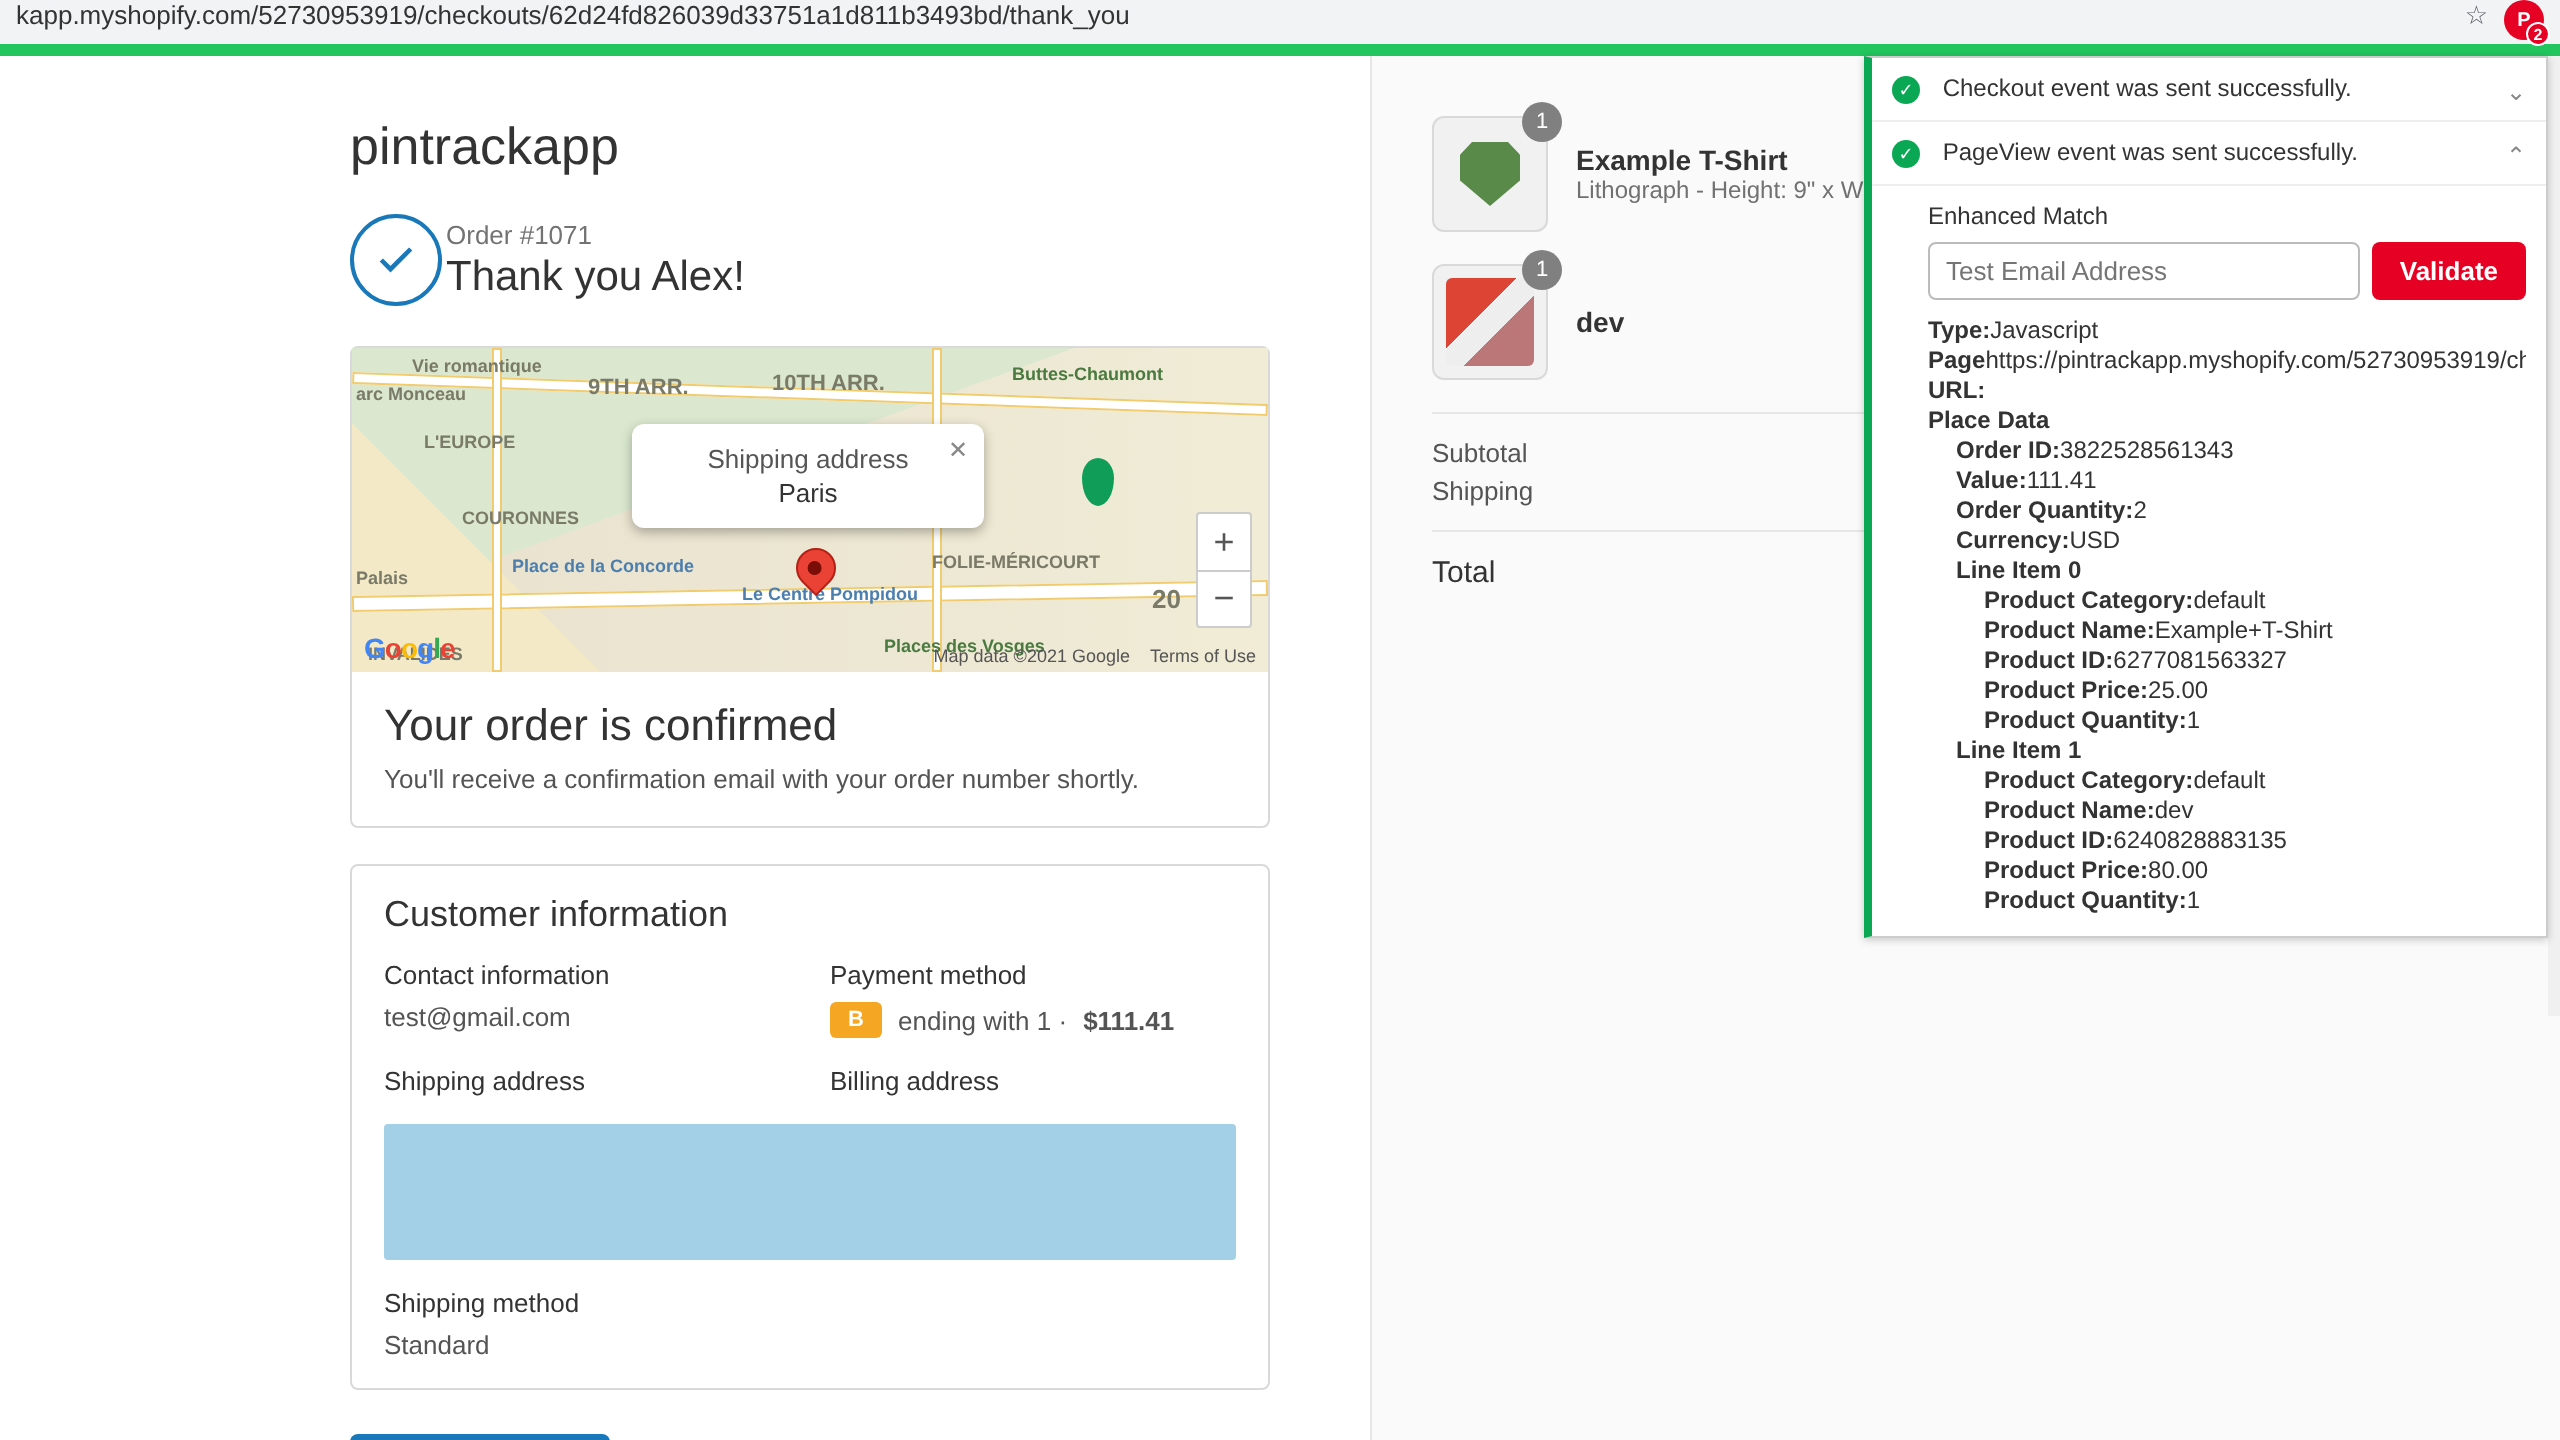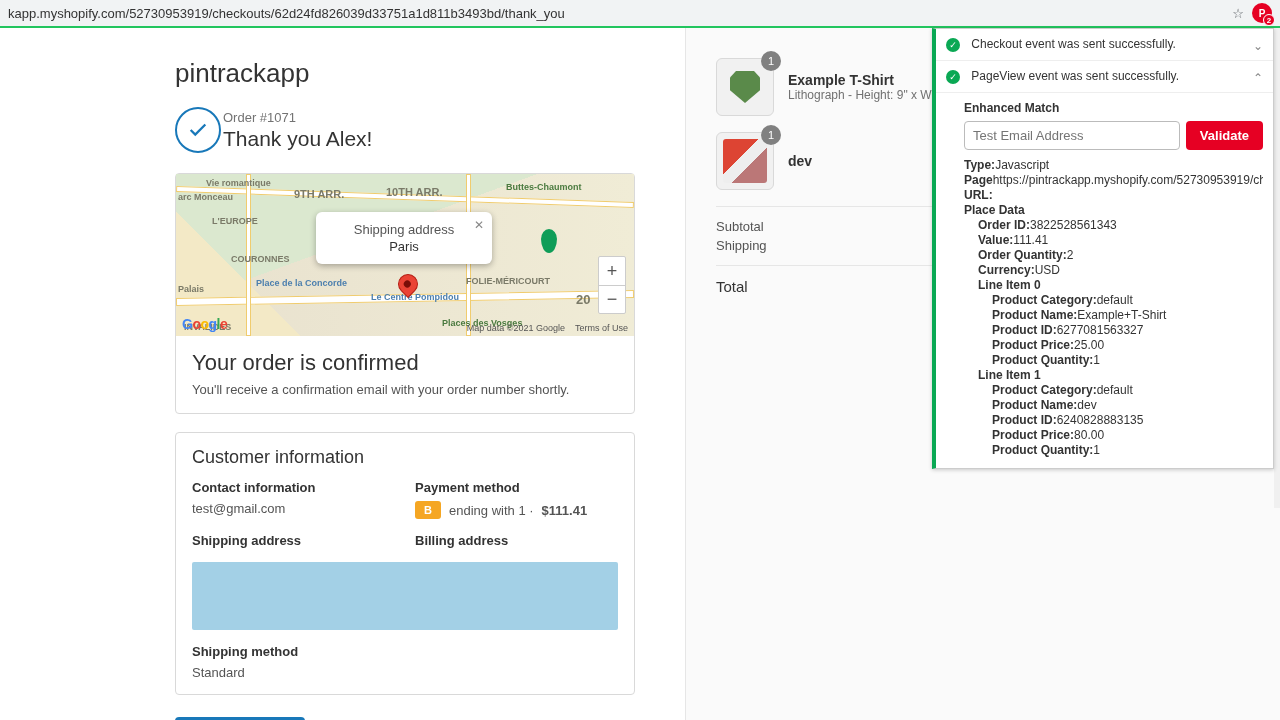--- a/index.html
+++ b/index.html
@@ -1,17 +1,17 @@
 <!DOCTYPE html>
 <html><head>
 <meta charset="utf-8">
 <style>
   *{box-sizing:border-box;margin:0;padding:0;font-family:-apple-system,BlinkMacSystemFont,"Segoe UI",Helvetica,Arial,sans-serif}
   body{background:#fff;color:#333;font-size:14px;width:1280px;height:720px;overflow:hidden;position:relative}
-  .addr{height:28px;background:#f1f3f4;display:flex;align-items:center;padding:0 8px;border-bottom:2px solid #22c55e;font-size:13px;color:#333}
+  .addr{height:28px;background:#f1f3f4;display:flex;align-items:flex-start;padding:0 8px;border-bottom:6px solid #22c55e;font-size:13px;color:#333}
   .addr .url{flex:1;white-space:nowrap;overflow:hidden}
   .addr .star{margin:0 8px;color:#5f6368}
   .addr .ext{width:20px;height:20px;border-radius:50%;background:#e60023;color:#fff;font-size:10px;font-weight:700;display:flex;align-items:center;justify-content:center;position:relative}
   .addr .ext .b{position:absolute;bottom:-3px;right:-3px;background:#e60023;color:#fff;width:12px;height:12px;border-radius:50%;font-size:8px;display:flex;align-items:center;justify-content:center;border:1px solid #fff}
   .page{display:flex;height:692px}
   .left{flex:1;padding:30px 50px 0 175px;overflow:hidden}
   .right{width:595px;border-left:1px solid #e6e6e6;background:#fafafa;padding:30px 30px 0 30px}
   .brand{font-size:26px;font-weight:400;margin-bottom:18px;color:#333}
   .hdr{display:flex;align-items:center;gap:2px;margin-bottom:20px}
   .chk{width:46px;height:46px;border:2px solid #1878b9;border-radius:50%;display:flex;align-items:center;justify-content:center;color:#1878b9}
@@ -38,21 +38,21 @@
   .glogo{position:absolute;left:6px;bottom:4px;font-family:Arial;font-size:14px;font-weight:700;letter-spacing:-.5px}
   .glogo span:nth-child(1){color:#4285F4}.glogo span:nth-child(2){color:#EA4335}.glogo span:nth-child(3){color:#FBBC05}.glogo span:nth-child(4){color:#4285F4}.glogo span:nth-child(5){color:#34A853}.glogo span:nth-child(6){color:#EA4335}
   .mapfoot{position:absolute;right:6px;bottom:3px;font-size:9px;color:#555;display:flex;gap:10px}
   .conf{padding:14px 16px 16px}
   .conf .h{font-size:22px;margin-bottom:6px}
   .conf .s{font-size:13px;color:#545454}
   .ci{padding:14px 16px}
   .ci h3{font-size:18px;font-weight:400;margin-bottom:12px;color:#333}
   .row2{display:flex;gap:20px}
   .col{flex:1}
-  .lbl{font-weight:700;font-size:13px;margin-bottom:6px;color:#333}
+  .lbl{font-weight:400;font-size:13px;margin-bottom:6px;color:#333}
   .val{font-size:13px;color:#545454}
   .pay{display:flex;align-items:center;gap:8px;font-size:13px;color:#545454}
   .badge{width:26px;height:18px;background:#f5a623;color:#fff;font-weight:700;font-size:11px;display:flex;align-items:center;justify-content:center;border-radius:3px}
   .addrbox{background:#a3d0e6;height:68px;margin:8px 0 14px;border-radius:2px}
   .btn{background:#1878b9;color:#fff;border:none;border-radius:4px;padding:14px 22px;font-size:14px;cursor:pointer;margin-top:4px;width:130px;height:16px}
   
   .item{display:flex;align-items:center;gap:14px;margin-bottom:16px}
   .thumb{position:relative;width:58px;height:58px;border:1px solid #d9d9d9;border-radius:6px;background:#f1f1f1;display:flex;align-items:center;justify-content:center}
   .thumb.green:before{content:"";width:30px;height:32px;background:#5a8a4a;clip-path:polygon(20% 0,80% 0,100% 20%,100% 60%,50% 100%,0 60%,0 20%)}
   .thumb.photo:before{content:"";width:44px;height:44px;background:linear-gradient(135deg,#d43 40%,#eee 40% 60%,#b77 60%);border-radius:3px}
@@ -61,21 +61,21 @@
   .idesc{font-size:12px;color:#717171}
   .hr{border:0;border-top:1px solid #e6e6e6;margin:12px 0}
   .sumr{display:flex;justify-content:space-between;font-size:13px;color:#545454;margin:4px 0}
   .tot{font-size:15px;color:#333}
   
   .panel{position:absolute;top:28px;right:6px;width:342px;background:#fff;border:1px solid #ccc;border-left:4px solid #0aa854;box-shadow:0 1px 4px rgba(0,0,0,.2);font-size:12px;max-height:480px;overflow:auto}
   .panel .evt{padding:8px 10px;border-bottom:1px solid #eee;position:relative}
   .okdot{display:inline-flex;width:14px;height:14px;border-radius:50%;background:#0aa854;color:#fff;align-items:center;justify-content:center;font-size:9px;margin-right:8px;vertical-align:middle}
   .chev{position:absolute;right:10px;top:10px;color:#888;font-size:12px;cursor:pointer}
   .sub{padding:0 10px 10px 28px}
-  .em{font-weight:700;margin:8px 0 6px}
+  .em{font-weight:400;margin:8px 0 6px}
   .emrow{display:flex;gap:6px;margin-bottom:8px}
   .emrow input{flex:1;border:1px solid #bbb;border-radius:4px;padding:6px 8px;font-size:13px}
   .vbtn{background:#e60023;color:#fff;border:none;border-radius:4px;padding:0 14px;font-weight:700;font-size:13px;cursor:pointer}
   .kv{margin:1px 0}
   .kv b{font-weight:700}
   .ind1{padding-left:14px}
   .ind2{padding-left:28px}
   .scroll{position:absolute;top:28px;right:0;width:6px;height:480px;background:#f0f0f0}
   .maplabel{position:absolute;font-size:9px;color:#7a7a68;font-weight:600;white-space:nowrap}
 </style>

